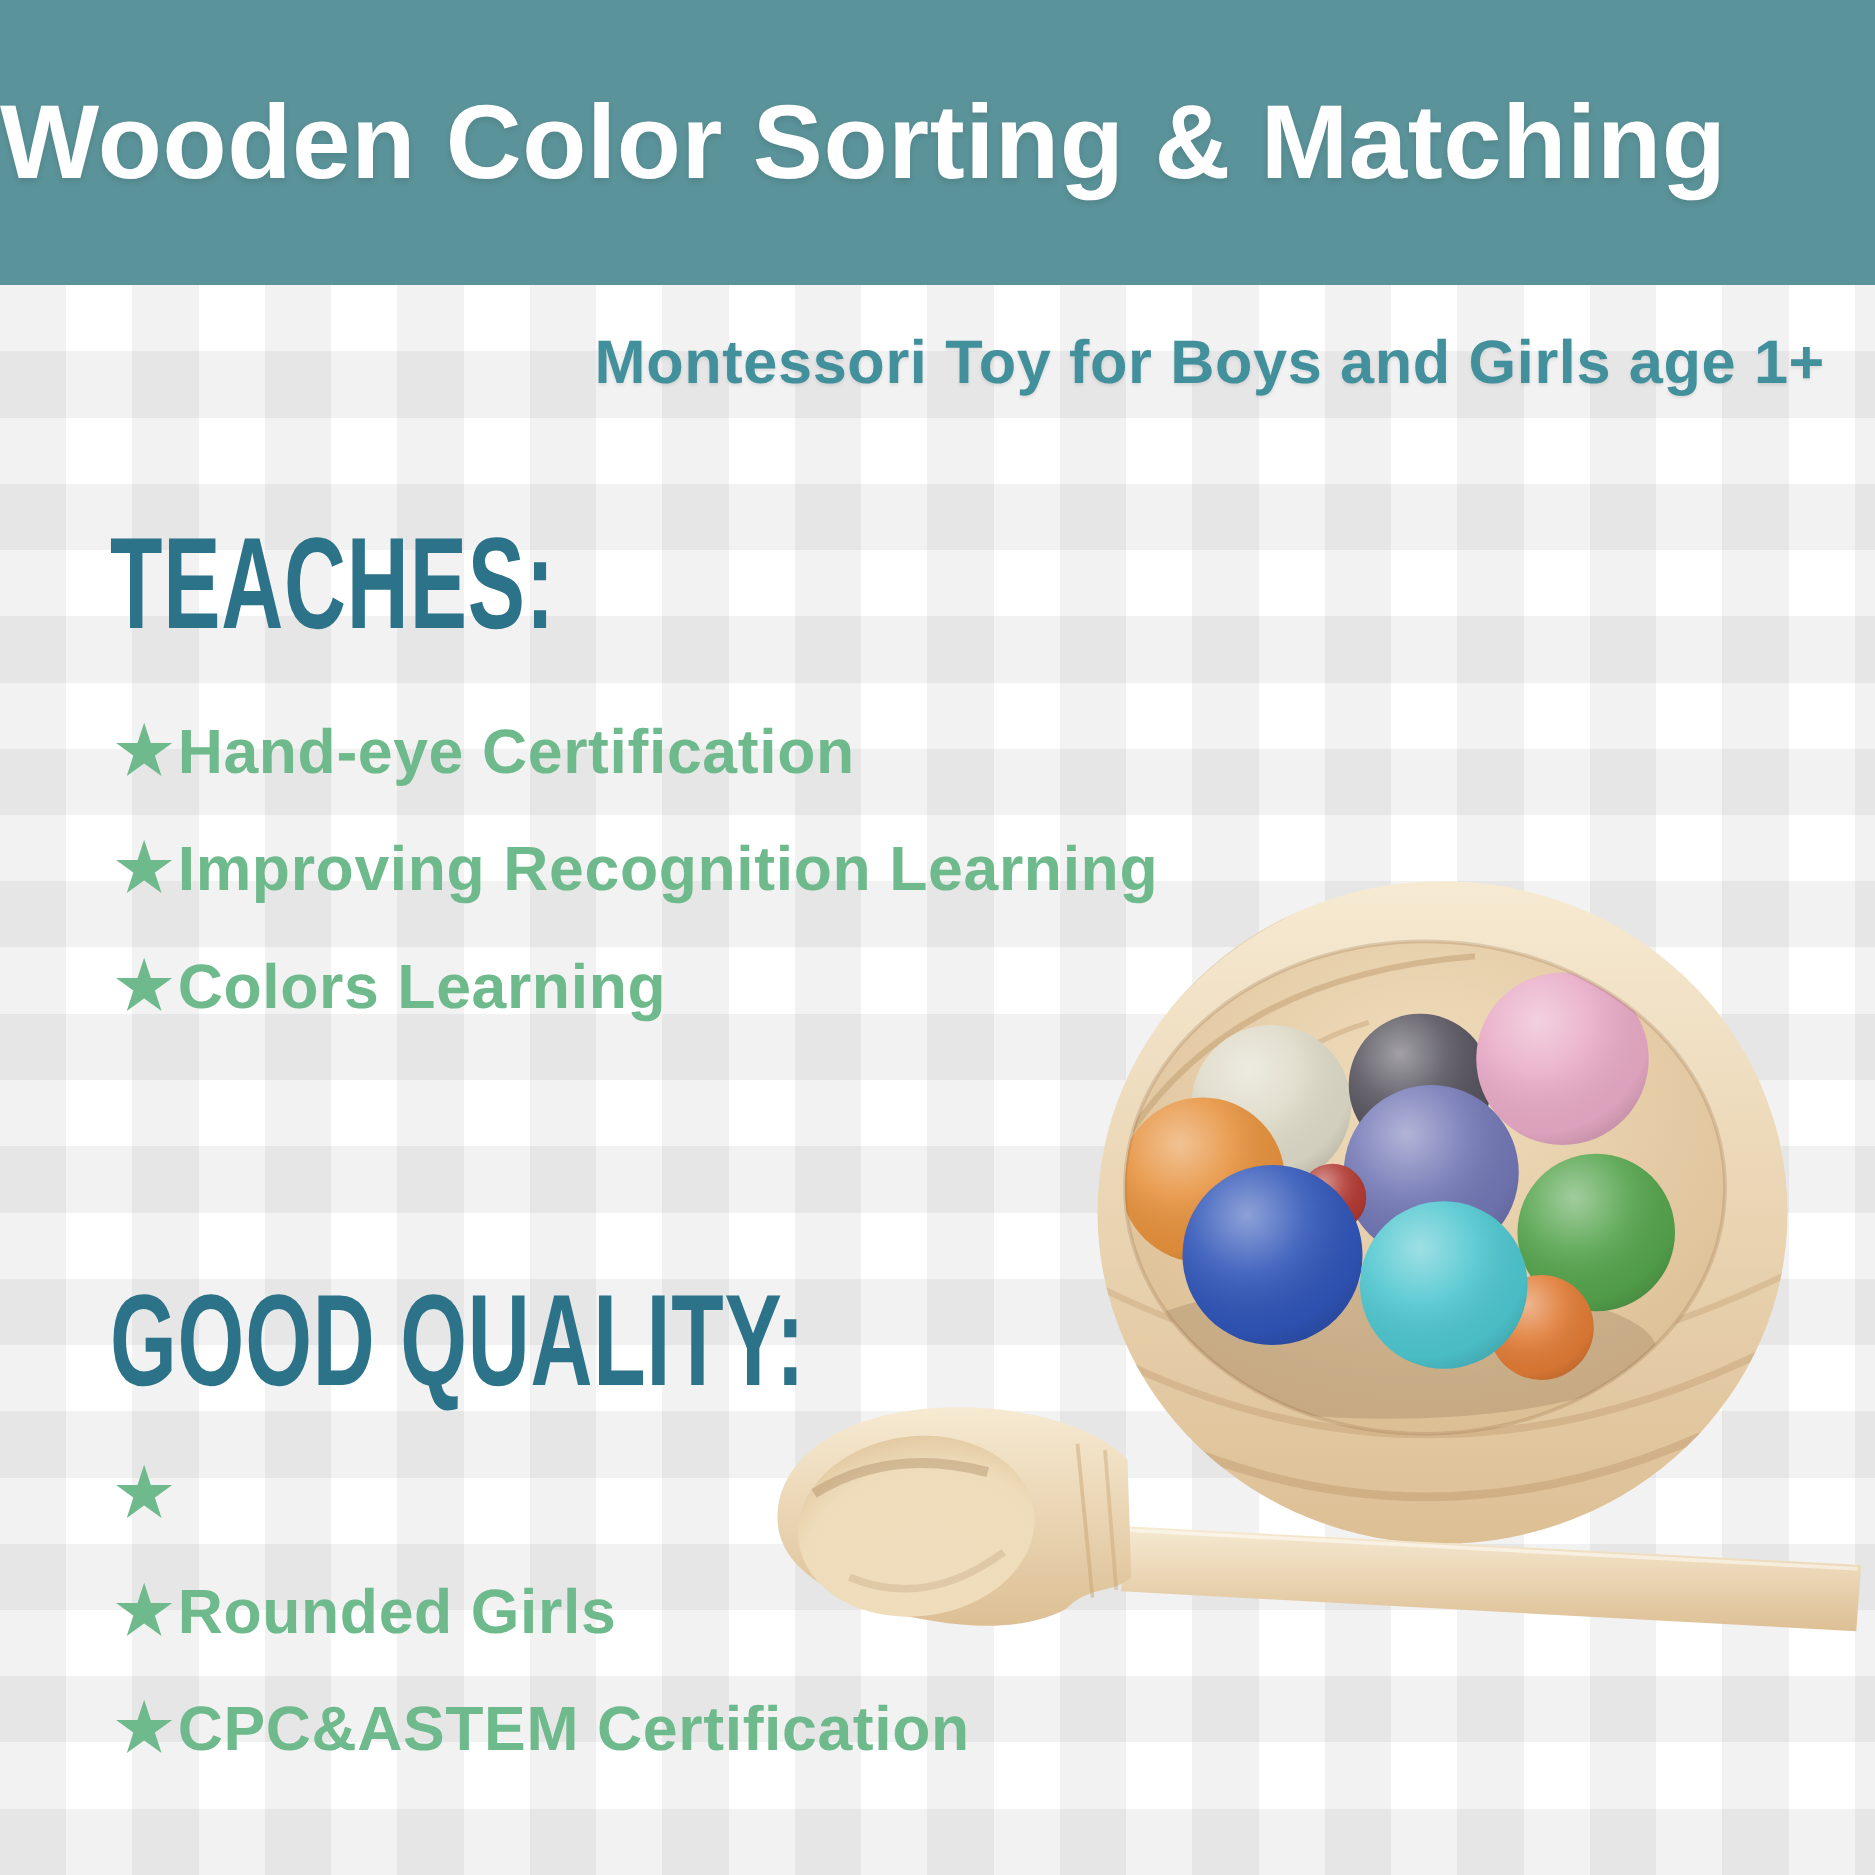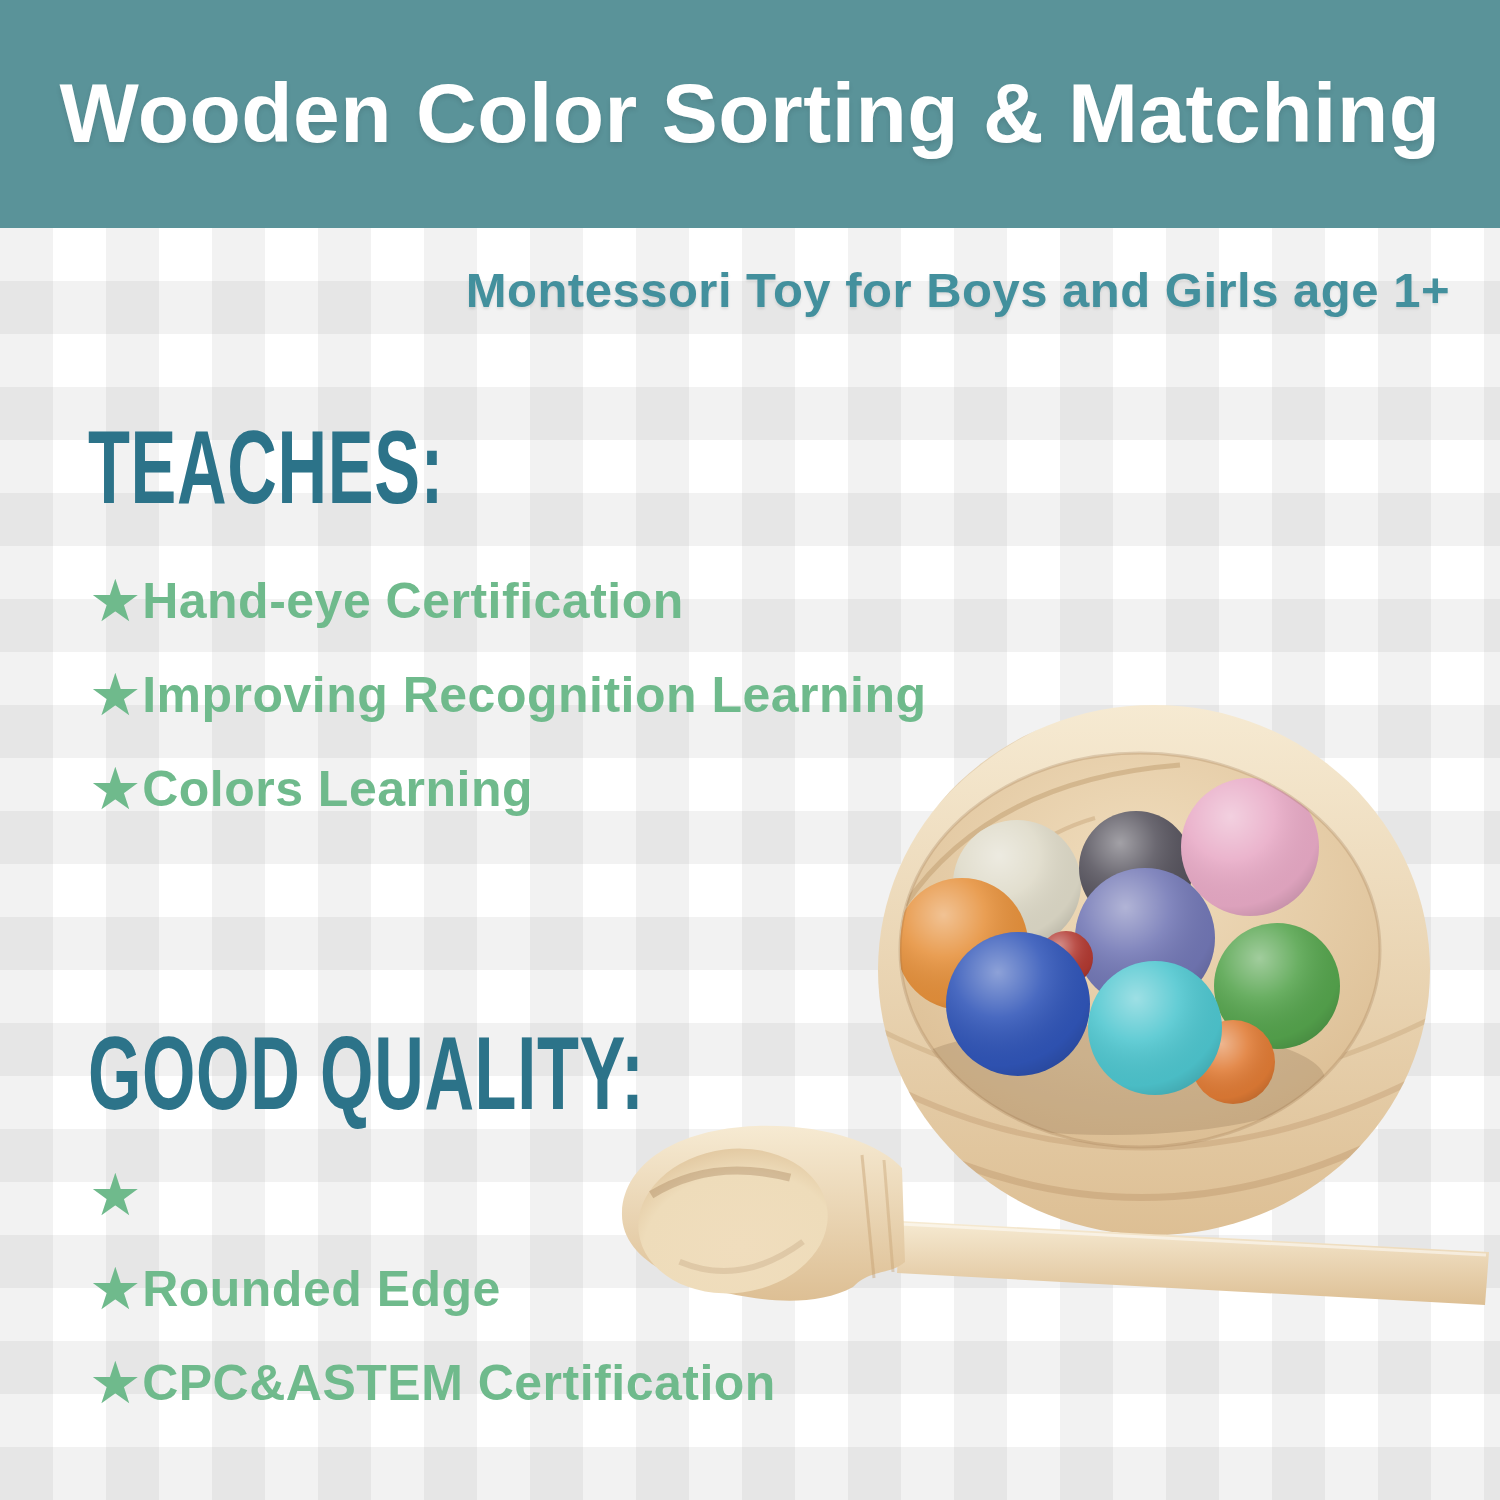--- a/index.html
+++ b/index.html
@@ -15,36 +15,36 @@
       repeating-linear-gradient(90deg, rgba(0,0,0,0.05) 0px, rgba(0,0,0,0.05) 53px, transparent 53px, transparent 106px);
   }
   .banner {
     position: absolute;
     top: 0; left: 0;
     width: 1500px; height: 228px;
     background: #5a9399;
     display: flex;
     flex-direction: column;
     justify-content: center;
-    align-items: center;
+    align-items: flex-start;
     gap: 4px;
   }
   .banner .title-line {
     color: #ffffff;
     font-size: 84px;
     font-weight: 700;
     line-height: 1.06;
     letter-spacing: 0.5px;
     text-shadow: 0 3px 5px rgba(0,0,0,0.10);
     white-space: nowrap;
   }
   .subtitle {
     position: absolute;
     top: 262px;
-    right: 50px;
+    right: 40px;
     color: #43909d;
     font-size: 49px;
     font-weight: 700;
     letter-spacing: 0.5px;
     text-shadow: 0 2px 3px rgba(0,0,0,0.10);
     white-space: nowrap;
   }
   .section-heading {
     position: absolute;
     left: 88px;
@@ -116,21 +116,21 @@
     </li>
   </ul>
 
   <h2 class="section-heading" id="quality-heading">GOOD QUALITY:</h2>
   <ul class="bullet-list" id="quality-list">
     <li>
       <span class="star">★</span>
     </li>
     <li>
       <span class="star">★</span>
-      <span>Rounded Edge</span>
+      <span>Rounded Girls</span>
     </li>
     <li>
       <span class="star">★</span>
       <span>CPC&amp;ASTEM Certification</span>
     </li>
   </ul>
 
   <svg class="photo-svg" viewBox="0 0 1500 1500" role="img" aria-label="Wooden bowl filled with colored wooden balls and a wooden scoop spoon">
     <defs>
       <linearGradient id="woodOuter" x1="0" y1="0" x2="0" y2="1">

